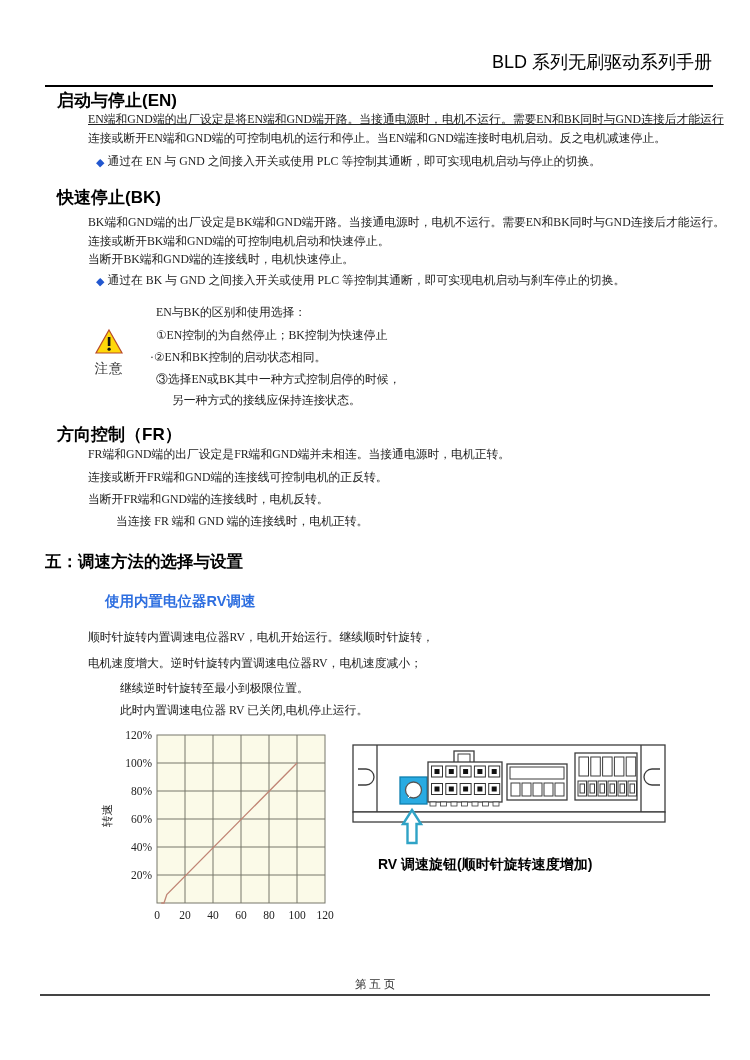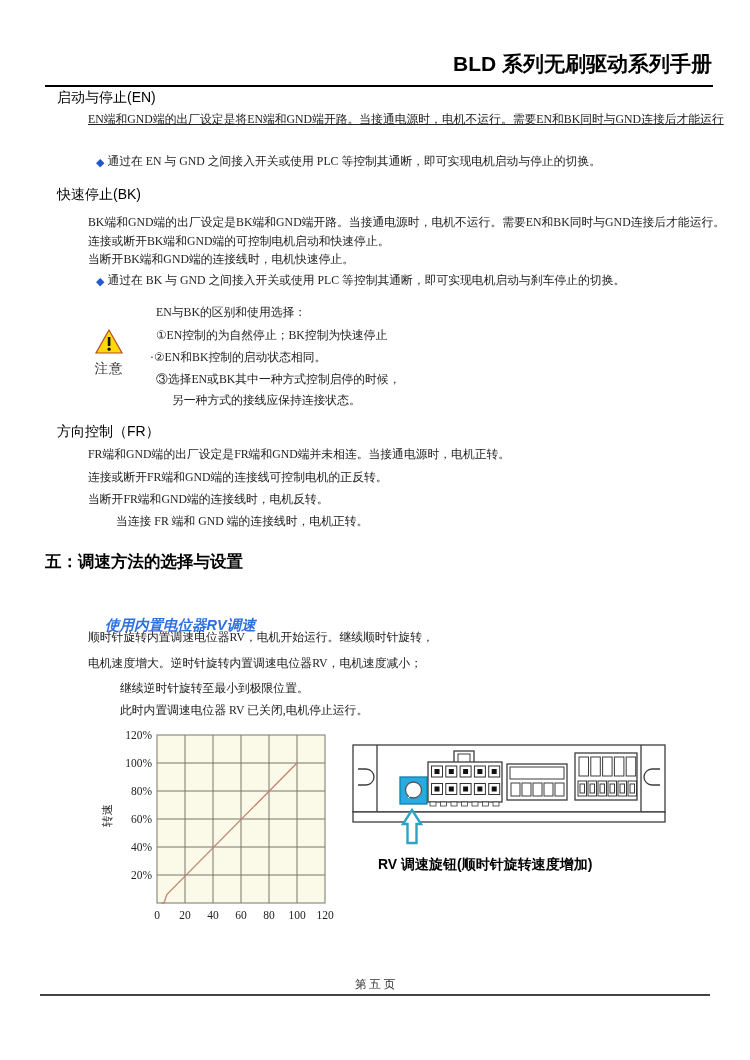--- a/index.html
+++ b/index.html
@@ -1,22 +1,22 @@
 <!DOCTYPE html>
 <html><head>
 <meta charset="utf-8">
 <style>
   html,body{margin:0;padding:0;background:#e8e8e8;}
   .page{position:relative;width:750px;height:1060px;background:#ffffff;overflow:hidden;
         font-family:"Liberation Serif","DejaVu Serif",serif;color:#1c1c1c;}
   .abs{position:absolute;}
   .hdr-title{top:50px;right:38px;font-family:"Liberation Sans","DejaVu Sans",sans-serif;
-             font-size:21px;font-weight:700;color:#000;}
+             font-size:18px;font-weight:400;color:#000;}
   .hr-top{top:85px;left:45px;right:37px;border-top:2px solid #000;}
-  .sec-title{font-family:"Liberation Sans","DejaVu Sans",sans-serif;font-size:14px;font-weight:normal;color:#000;}
+  .sec-title{font-family:"Liberation Sans","DejaVu Sans",sans-serif;font-size:17px;font-weight:bold;color:#000;}
   .body-line{font-size:11.8px;white-space:nowrap;color:#222;}
   .bullet-line{display:flex;align-items:center;gap:3px;}
   .diamond{color:#2257cf;font-size:11px;line-height:1;font-family:"DejaVu Sans",sans-serif;}
   .note-label{font-size:13.5px;color:#333;letter-spacing:1px;}
   .big-title{font-family:"Liberation Sans","DejaVu Sans",sans-serif;font-size:16.5px;font-weight:bold;color:#000;}
   .blue-sub{font-family:"Liberation Sans","DejaVu Sans",sans-serif;font-size:14.5px;font-weight:600;color:#2e6fe0;}
   .ylab{font-size:11.5px;color:#222;transform:rotate(-90deg);transform-origin:center;}
   .caption{font-family:"Liberation Sans","DejaVu Sans",sans-serif;font-size:14px;font-weight:bold;color:#000;white-space:nowrap;}
   .footer-text{top:977px;left:0;right:0;text-align:center;font-size:11.5px;color:#333;}
   .hr-bottom{top:994px;left:40px;right:40px;border-top:2px solid #444;}
@@ -25,20 +25,21 @@
 </head>
 <body>
 
 <div class="page">
 
   <div class="abs hdr-title">BLD 系列无刷驱动系列手册</div>
   <div class="abs hr-top"></div>
 
   <div class="abs sec-title" style="left:57px;top:89px;">启动与停止(EN)</div>
   <div class="abs body-line" style="left:88px;top:112px;text-decoration:underline;">EN端和GND端的出厂设定是将EN端和GND端开路。当接通电源时，电机不运行。需要EN和BK同时与GND连接后才能运行</div>
+  <div class="abs body-line" style="left:88px;top:131px;">连接或断开EN端和GND端的可控制电机的运行和停止。当EN端和GND端连接时电机启动。反之电机减速停止。</div>
   <div class="abs body-line bullet-line" style="left:96px;top:154px;">
     <span class="diamond">◆</span>
     <span>通过在 EN 与 GND 之间接入开关或使用 PLC 等控制其通断，即可实现电机启动与停止的切换。</span>
   </div>
 
   <div class="abs sec-title" style="left:57px;top:186px;">快速停止(BK)</div>
   <div class="abs body-line" style="left:88px;top:215px;">BK端和GND端的出厂设定是BK端和GND端开路。当接通电源时，电机不运行。需要EN和BK同时与GND连接后才能运行。</div>
   <div class="abs body-line" style="left:88px;top:234px;">连接或断开BK端和GND端的可控制电机启动和快速停止。</div>
   <div class="abs body-line" style="left:88px;top:252px;">当断开BK端和GND端的连接线时，电机快速停止。</div>
   <div class="abs body-line bullet-line" style="left:96px;top:273px;">
@@ -60,21 +61,21 @@
   <div class="abs body-line" style="left:156px;top:372px;">③选择EN或BK其中一种方式控制启停的时候，</div>
   <div class="abs body-line" style="left:172px;top:393px;">另一种方式的接线应保持连接状态。</div>
 
   <div class="abs sec-title" style="left:57px;top:423px;text-align:right;">方向控制（FR）</div>
   <div class="abs body-line" style="left:88px;top:447px;">FR端和GND端的出厂设定是FR端和GND端并未相连。当接通电源时，电机正转。</div>
   <div class="abs body-line" style="left:88px;top:470px;">连接或断开FR端和GND端的连接线可控制电机的正反转。</div>
   <div class="abs body-line" style="left:88px;top:492px;">当断开FR端和GND端的连接线时，电机反转。</div>
   <div class="abs body-line" style="left:116px;top:514px;">当连接 FR 端和 GND 端的连接线时，电机正转。</div>
 
   <div class="abs big-title" style="left:45px;top:551px;text-align:right;">五：调速方法的选择与设置</div>
-  <div class="abs blue-sub" style="left:105px;top:616px;font-style:italic;">使用内置电位器RV调速</div>
+  <div class="abs blue-sub" style="left:105px;top:592px;">使用内置电位器RV调速</div>
   <div class="abs body-line" style="left:88px;top:630px;">顺时针旋转内置调速电位器RV，电机开始运行。继续顺时针旋转，</div>
   <div class="abs body-line" style="left:88px;top:656px;">电机速度增大。逆时针旋转内置调速电位器RV，电机速度减小；</div>
   <div class="abs body-line" style="left:120px;top:681px;">继续逆时针旋转至最小到极限位置。</div>
   <div class="abs body-line" style="left:120px;top:703px;">此时内置调速电位器 RV 已关闭,电机停止运行。</div>
 
   <div class="abs ylab" style="left:96px;top:808px;">转速</div>
   <svg id="chart-svg" class="abs" style="left:118px;top:727px;" width="240" height="196">
       <rect x="39" y="8" width="168" height="168" fill="#fbfae8" stroke="#77776a" stroke-width="1"></rect>
       <line x1="67" y1="8" x2="67" y2="176" stroke="#77776a" stroke-width="1"></line>
       <line x1="39" y1="148" x2="207" y2="148" stroke="#77776a" stroke-width="1"></line>

